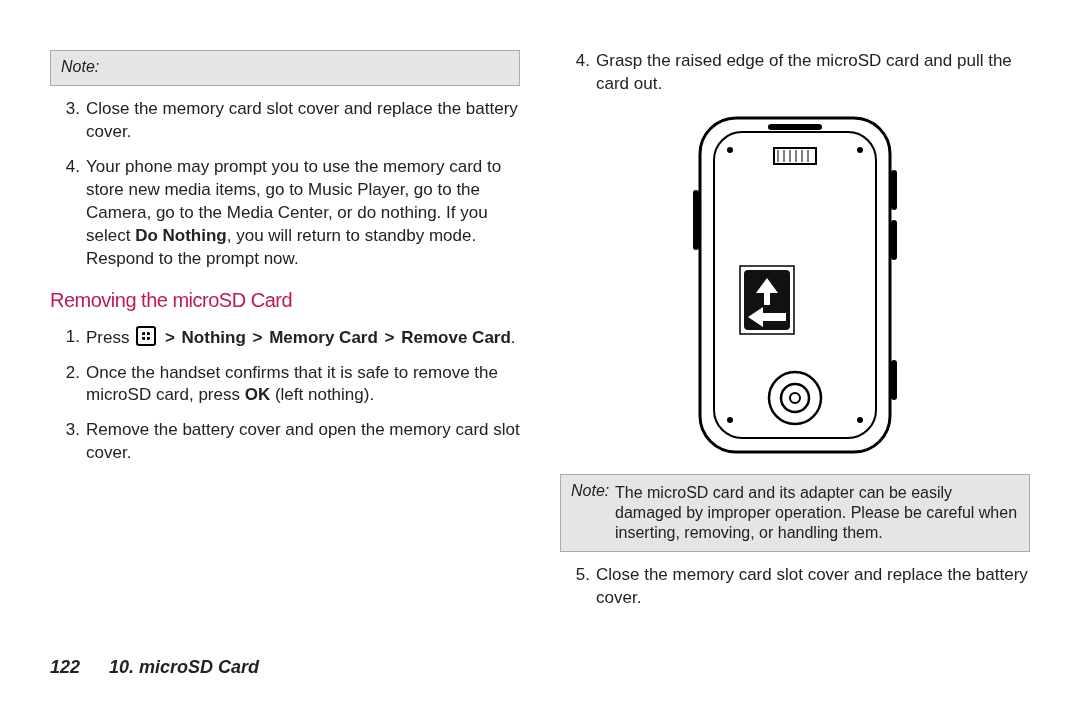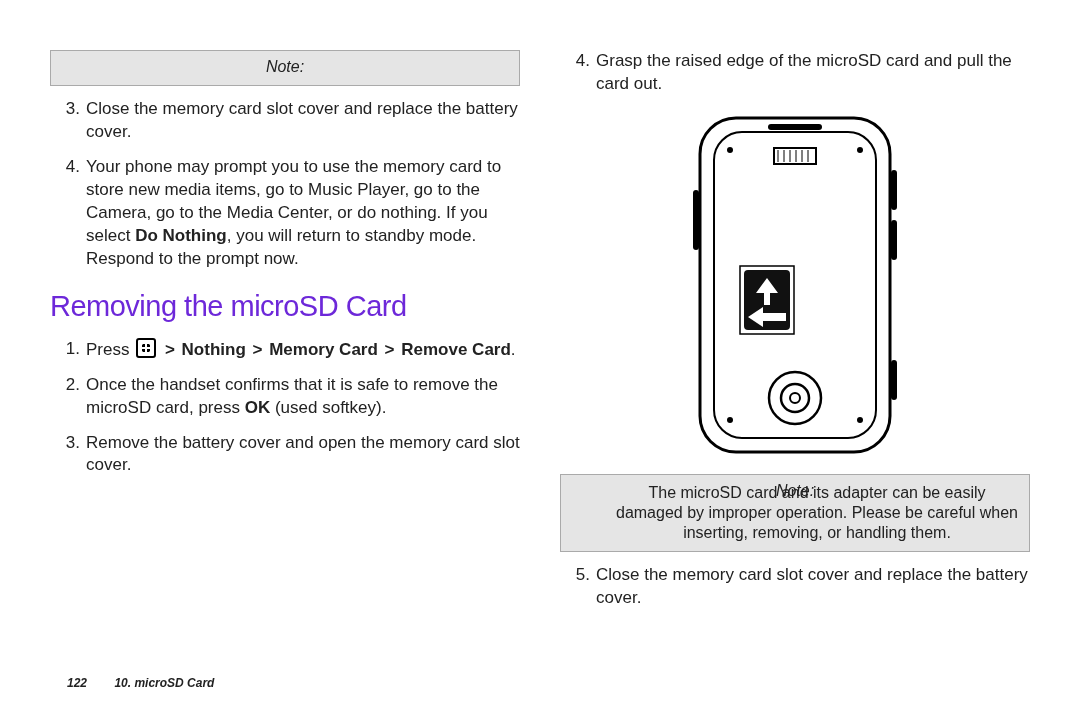--- a/index.html
+++ b/index.html
@@ -17,45 +17,43 @@
     width:478px;
     font-size:17px;
     line-height:1.35;
   }
   .note-box{
     background:#e5e5e5;
     border:1px solid #aaa;
     padding:6px 10px 8px 10px;
     font-size:16px;
     line-height:1.25;
-    text-align:center;
   }
   .note-box .note-label{font-style:italic;}
   .note-body{display:block;padding-left:44px;}
   ol.steps{list-style:none;margin:12px 0 0 0;padding:0;}
   ol.steps>li{display:flex;margin-bottom:12px;}
   ol.steps>li>.num{width:30px;flex:0 0 30px;text-align:right;padding-right:6px;}
   ol.steps>li>.body{flex:1;}
   .h2{
     font-family:Arial,Helvetica,sans-serif;
-    font-size:29px;
-    color:#6d28d9;
+    font-size:20px;
+    color:#be185d;
     letter-spacing:-0.5px;
     margin:16px 0 8px 0;
   }
   .para{margin:8px 0 0 0;}
   .bold{font-weight:bold;text-align:center;}
   .footer{
     position:absolute;
-    left:50px;bottom:30px;
+    left:50px;bottom:42px;
     font-style:italic;
     font-weight:bold;
-    font-size:12px;
+    font-size:18px;
     font-family:Arial,Helvetica,sans-serif;
-    margin-left:17px;
   }
   .footer .pn{margin-right:24px;}
   .figure{
     width:210px;height:350px;
     margin:14px auto 14px auto;
     display:block;
   }
   .menu-key{
     display:inline-block;
     width:16px;height:16px;
@@ -113,21 +111,21 @@
           <span class="bold">Nothing</span>
           <span class="gt">&gt;</span>
           <span class="bold">Memory Card</span>
           <span class="gt">&gt;</span>
           <span class="bold">Remove Card</span><span>.</span>
         </span>
       </li>
       <li>
         <span class="num">2.</span>
         <span class="body">
-          <span>Once the handset confirms that it is safe to remove the microSD card, press </span><span class="bold">OK</span><span> (used softkey).</span>
+          <span>Once the handset confirms that it is safe to remove the microSD card, press </span><span class="bold">OK</span><span> (left nothing).</span>
         </span>
       </li>
       <li>
         <span class="num">3.</span>
         <span class="body">Remove the battery cover and open the memory card slot cover.</span>
       </li>
     </ol>
   </div>
 
   <div class="col">

